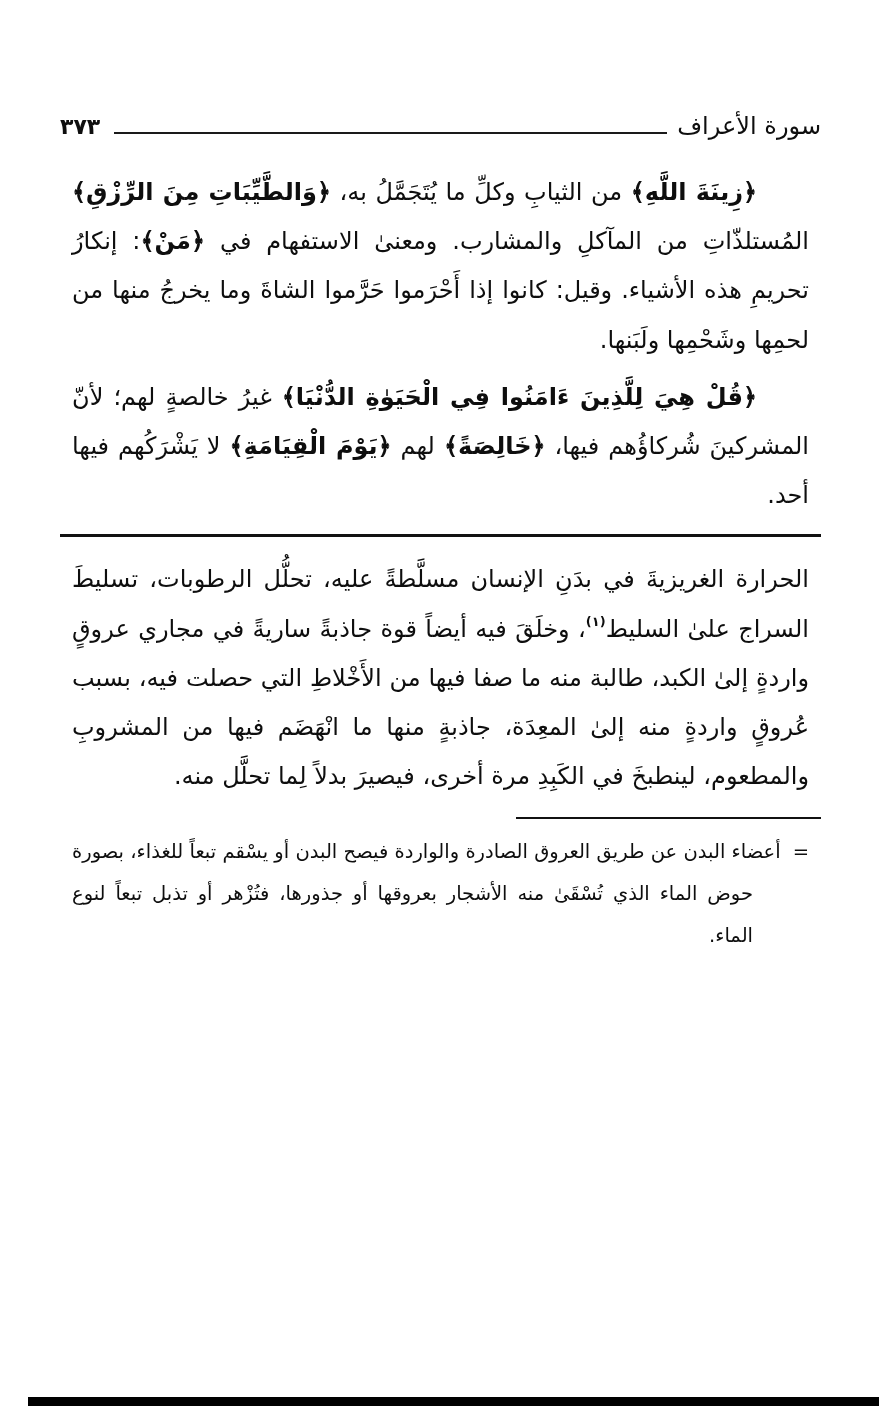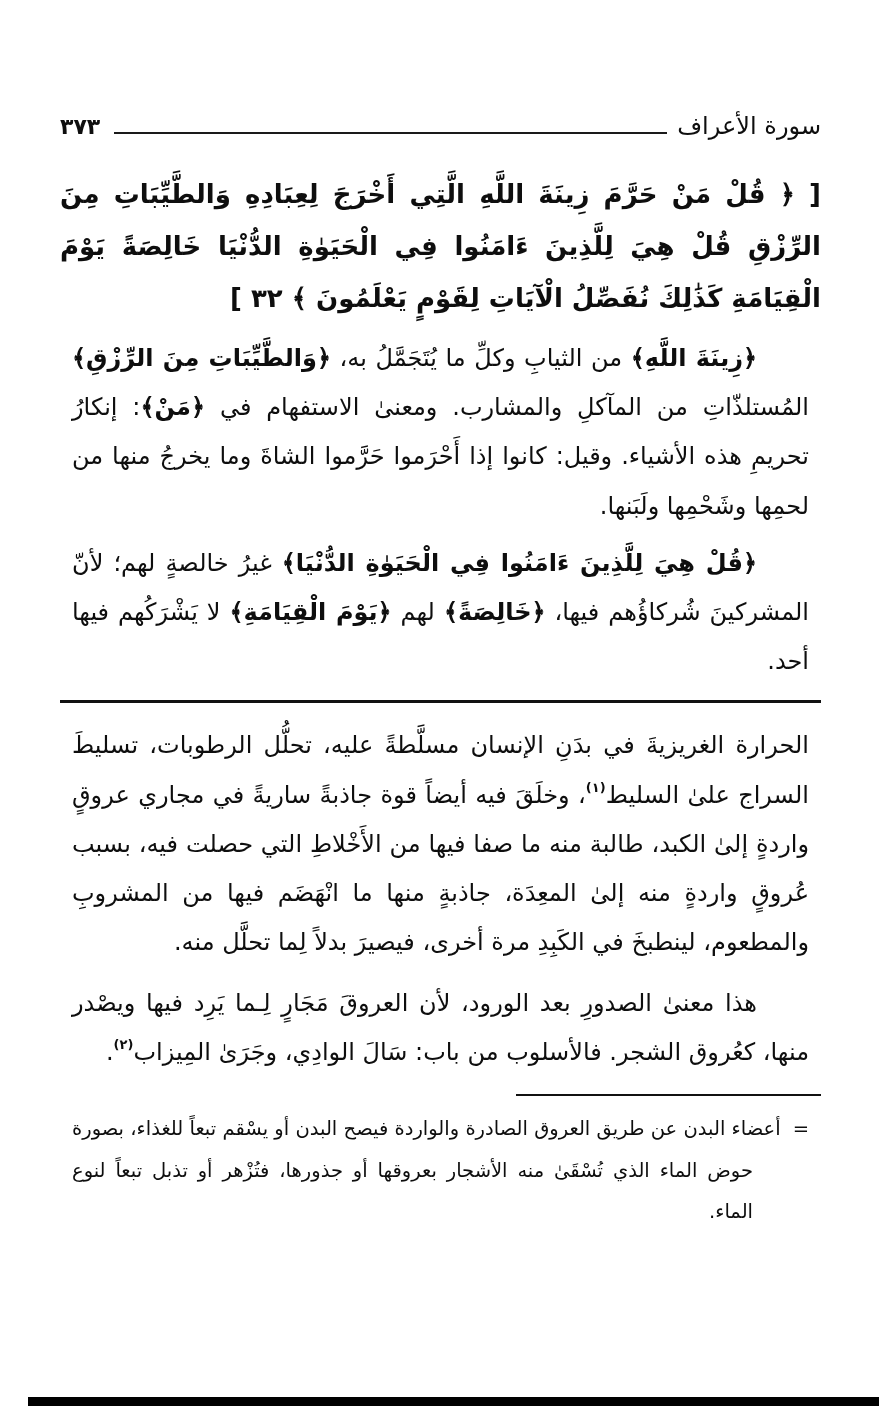--- a/index.html
+++ b/index.html
@@ -53,31 +53,29 @@
 <body>
 
 <div class="page">
 
   <div class="header">
     <span class="surah">سورة الأعراف</span>
     <span class="header-rule"></span>
     <span class="page-num">٣٧٣</span>
   </div>
 
-  <p class="verse">[ ﴿ قُلْ مَنْ حَرَّمَ زِينَةَ اللَّهِ الَّتِي أَخْرَجَ لِعِبَادِهِ وَالطَّيِّبَاتِ مِنَ الرِّزْقِ قُلْ هِيَ لِلَّذِينَ ءَامَنُوا فِي الْحَيَوٰةِ الدُّنْيَا خَالِصَةً يَوْمَ الْقِيَامَةِ كَذَٰلِكَ نُفَصِّلُ الْآيَاتِ لِقَوْمٍ يَعْلَمُونَ ﴾ ٣٢ ]</p>
 
   <p class="body-par indent"><span class="q">﴿زِينَةَ اللَّهِ﴾</span><span> من الثيابِ وكلِّ ما يُتَجَمَّلُ به، </span><span class="q">﴿وَالطَّيِّبَاتِ مِنَ الرِّزْقِ﴾</span><span> المُستلذّاتِ من المآكلِ والمشارب. ومعنىٰ الاستفهام في </span><span class="q">﴿مَنْ﴾</span><span>: إنكارُ تحريمِ هذه الأشياء. وقيل: كانوا إذا أَحْرَموا حَرَّموا الشاةَ وما يخرجُ منها من لحمِها وشَحْمِها ولَبَنها.</span></p>
 
   <p class="body-par indent"><span class="q">﴿قُلْ هِيَ لِلَّذِينَ ءَامَنُوا فِي الْحَيَوٰةِ الدُّنْيَا﴾</span><span> غيرُ خالصةٍ لهم؛ لأنّ المشركينَ شُركاؤُهم فيها، </span><span class="q">﴿خَالِصَةً﴾</span><span> لهم </span><span class="q">﴿يَوْمَ الْقِيَامَةِ﴾</span><span> لا يَشْرَكُهم فيها أحد.</span></p>
 
   <hr class="divider">
 
   <p class="body-par note-par"><span>الحرارة الغريزيةَ في بدَنِ الإنسان مسلَّطةً عليه، تحلُّل الرطوبات، تسليطَ السراج علىٰ السليط</span><sup class="fnref">(١)</sup><span>، وخلَقَ فيه أيضاً قوة جاذبةً ساريةً في مجاري عروقٍ واردةٍ إلىٰ الكبد، طالبة منه ما صفا فيها من الأَخْلاطِ التي حصلت فيه، بسبب عُروقٍ واردةٍ منه إلىٰ المعِدَة، جاذبةٍ منها ما انْهَضَم فيها من المشروبِ والمطعوم، لينطبخَ في الكَبِدِ مرة أخرى، فيصيرَ بدلاً لِما تحلَّل منه.</span></p>
 
-  <p class="body-par note-par indent"><span>هذا معنىٰ الصدورِ بعد الورود، لأن العروقَ مَجَارٍ لِـما يَرِد فيها ويصْدر منها، كعُروق الشجر. فالأسلوب من باب: سَالَ الوادِي، وجَرَىٰ المِيزاب</span><sup class="fnref">(٢)</sup><span>.</span></p>
 
 
   <div class="fn-sep"></div>
 
   <div class="footnotes">
     <p class="fn fn-cont"><span class="fn-marker">=</span><span>أعضاء البدن عن طريق العروق الصادرة والواردة فيصح البدن أو يسْقم تبعاً للغذاء، بصورة حوض الماء الذي تُسْقَىٰ منه الأشجار بعروقها أو جذورها، فتُزْهر أو تذبل تبعاً لنوع الماء.</span></p>
     <p class="fn fn-item"></p>
   </div>
 
   <div class="bottom-bar"></div>

